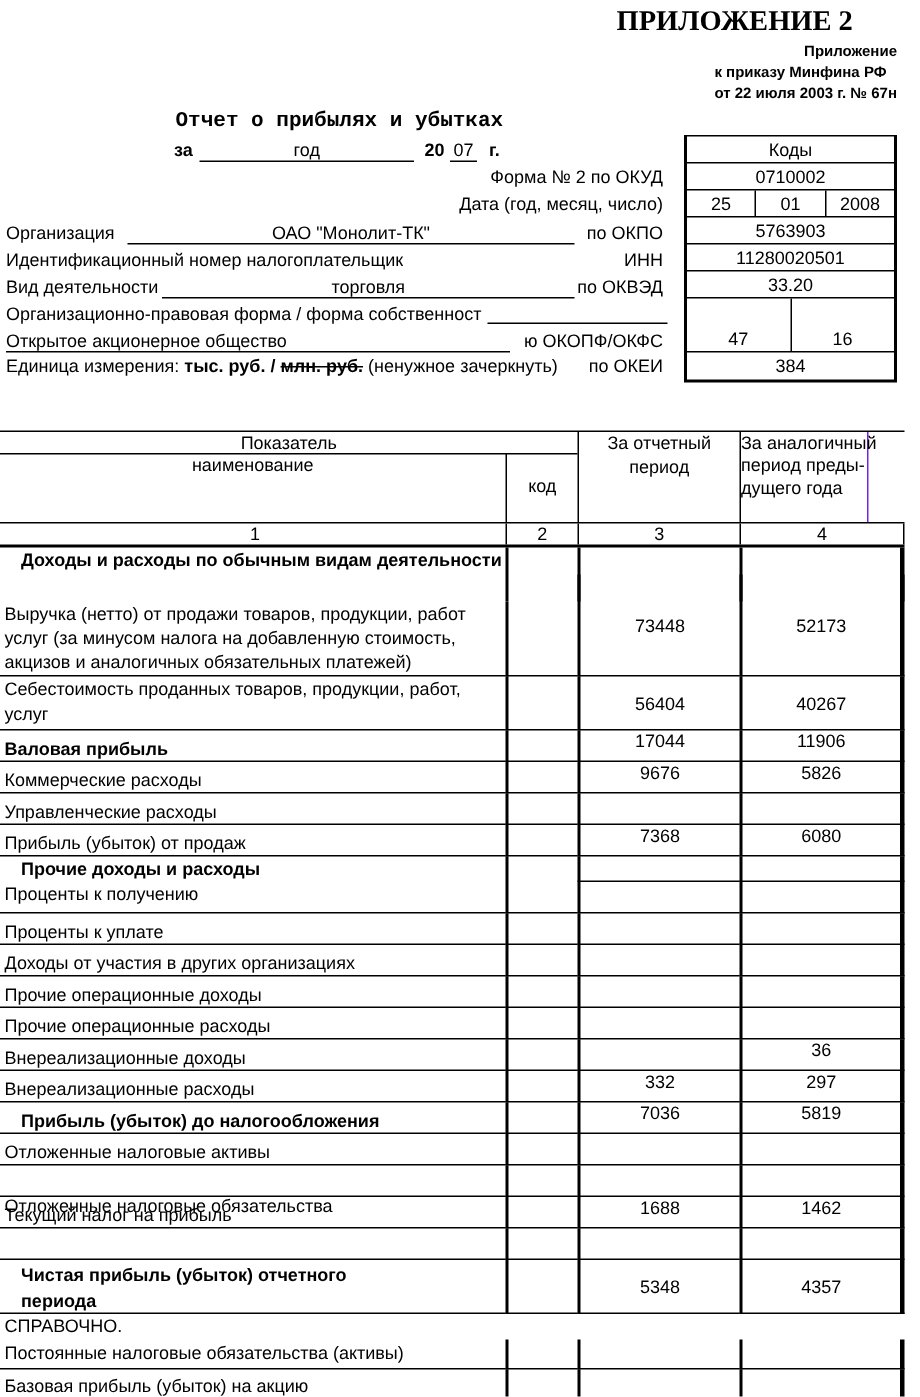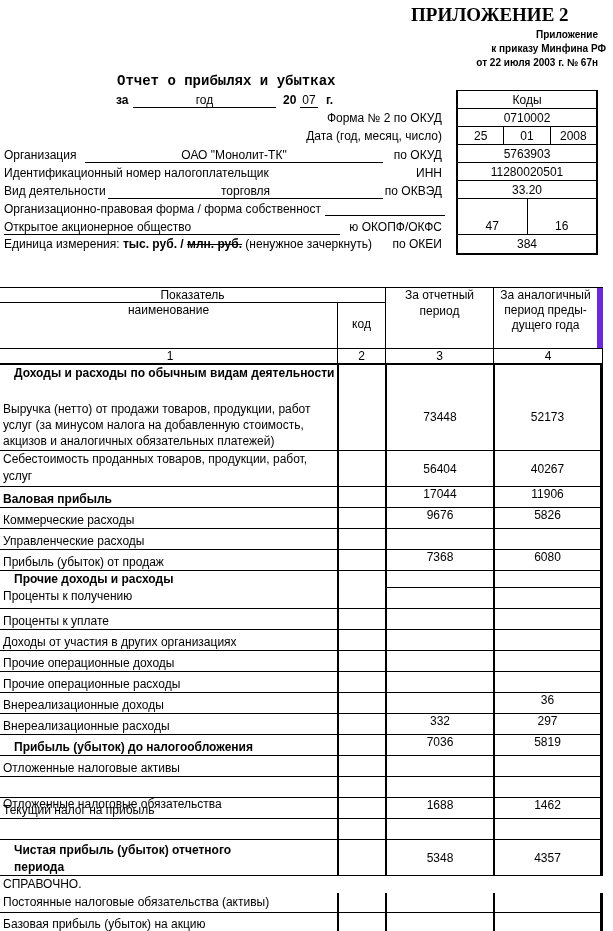--- a/index.html
+++ b/index.html
@@ -33,36 +33,36 @@
     .drow .c-p3, .drow .c-p4 { border-bottom: 1px solid #000; }
     .drow .c-code { border-bottom: 1px solid #000; }
     .val { display: flex; align-items: center; justify-content: center; }
     .strike { text-decoration: line-through; }
   </style>
 </head>
 <body>
 
 <div class="abs appx-title" style="left:411px; top:4px;">ПРИЛОЖЕНИЕ 2</div>
 <div class="abs appx-sub" style="right:15px; top:29px;">Приложение</div>
-<div class="abs appx-sub" style="right:7px; top:43px;">к приказу Минфина РФ</div>
+<div class="abs appx-sub" style="right:22px; top:43px;">к приказу Минфина РФ</div>
 <div class="abs appx-sub" style="right:15px; top:57px;">от 22 июля 2003 г. № 67н</div>
 
 <div class="abs report-title" style="left:117px; top:73px;">Отчет о прибылях и убытках</div>
 <div class="abs bold" style="left:116px; top:93px; font-size:12px;">за</div>
 <div class="abs uline" style="left:133px; top:93px; width:143px; height:14px;"><span>год</span></div>
 <div class="abs bold" style="left:283px; top:93px;">20</div>
 <div class="abs uline" style="left:300px; top:93px; width:18px; height:14px;"><span>07</span></div>
 <div class="abs bold" style="left:326px; top:93px;">г.</div>
 
 <div class="abs r" style="right:171px; top:111px;">Форма № 2 по ОКУД</div>
 <div class="abs r" style="right:171px; top:129px;">Дата (год, месяц, число)</div>
 
 <div class="abs" style="left:4px; top:148px;">Организация</div>
 <div class="abs uline" style="left:85px; top:148px; width:298px; height:14px;"><span>ОАО "Монолит-ТК"</span></div>
-<div class="abs r" style="right:171px; top:148px;">по ОКУД</div>
+<div class="abs r" style="right:171px; top:148px;">по ОКПО</div>
 
 <div class="abs" style="left:4px; top:166px;">Идентификационный номер налогоплательщик</div>
 <div class="abs r" style="right:171px; top:166px;">ИНН</div>
 
 <div class="abs" style="left:4px; top:184px;">Вид деятельности</div>
 <div class="abs uline" style="left:108px; top:184px; width:275px; height:14px;"><span>торговля</span></div>
 <div class="abs r" style="right:171px; top:184px;">по ОКВЭД</div>
 
 <div class="abs" style="left:4px; top:202px; width:321px; overflow:hidden;">Организационно-правовая форма / форма собственност</div>
 <div class="abs" style="left:325px; top:215px; width:120px; border-bottom:1px solid #000;"></div>
@@ -112,21 +112,21 @@
 
   <div style="position:relative; height:61px; border-top:1px solid #000; box-sizing:border-box;">
     <div class="abs" style="left:0; top:0; width:385px; text-align:center;">Показатель</div>
     <div class="abs" style="left:0; top:14px; width:385px; border-top:1px solid #000;"></div>
     <div class="abs" style="left:0; top:15px; width:337px; text-align:center;">наименование</div>
     <div class="abs" style="left:337px; top:14px; width:48px; height:46px; border-left:1px solid #000; text-align:center; padding-top:15px; box-sizing:border-box;">код</div>
     <div class="abs" style="left:385px; top:0; width:108px; height:60px; border-left:1px solid #000; text-align:center; box-sizing:border-box;">
       <div>За отчетный</div>
       <div style="margin-top:2px;">период</div>
     </div>
-    <div class="abs" style="left:493px; top:0; width:110px; height:60px; border-left:1px solid #000; border-right:6px solid #6d28d9; text-align:center; box-sizing:border-box; line-height:15px;">
+    <div class="abs" style="left:493px; top:0; width:86px; height:60px; border-left:1px solid #000; border-right:1px solid #6d28d9; text-align:left; box-sizing:border-box; line-height:15px;">
       <div>За аналогичный</div>
       <div>период преды-</div>
       <div>дущего года</div>
     </div>
   </div>
   <div class="hrow hdr" style="height:14px; border-top:1px solid #000; border-bottom:2px solid #000; box-sizing:content-box; line-height:14px;">
     <div class="c-name" style="text-align:center;">1</div>
     <div class="c-code" style="border-left:1px solid #000;">2</div>
     <div class="c-p3" style="border-left:1px solid #000;">3</div>
     <div class="c-p4" style="border-left:1px solid #000; border-right:1px solid #000;">4</div>

